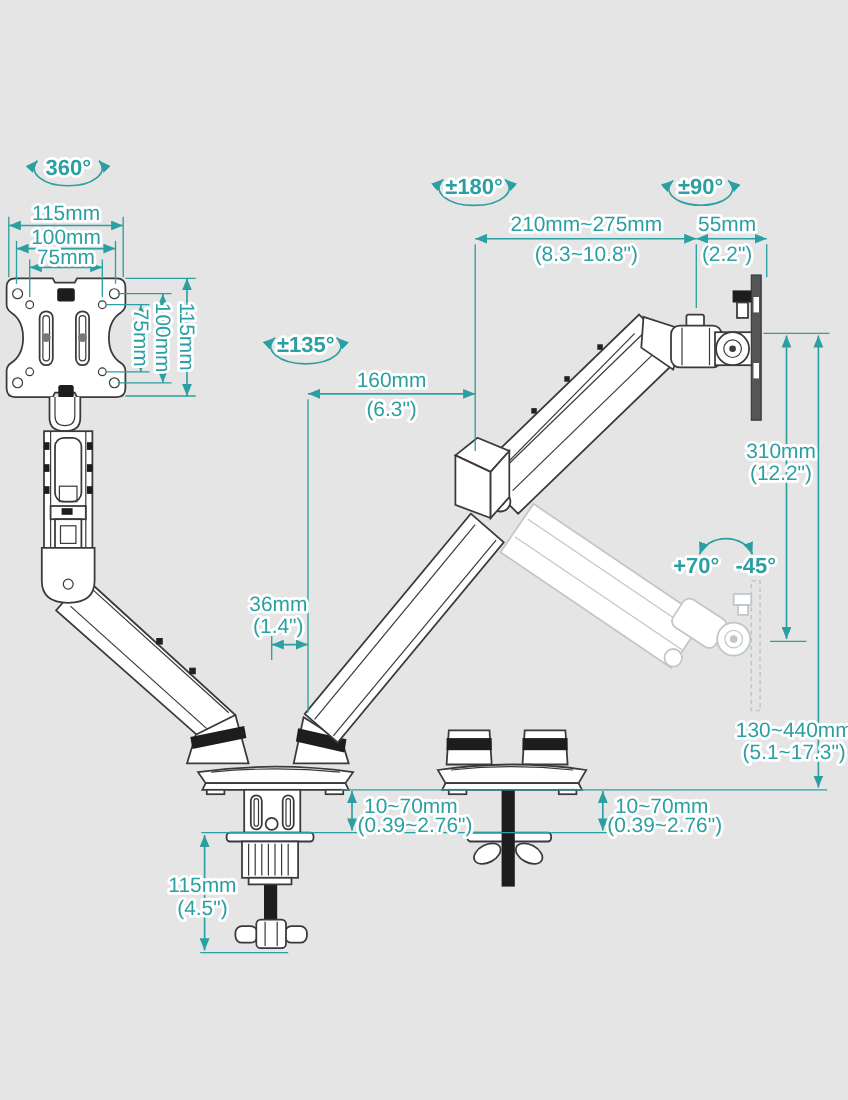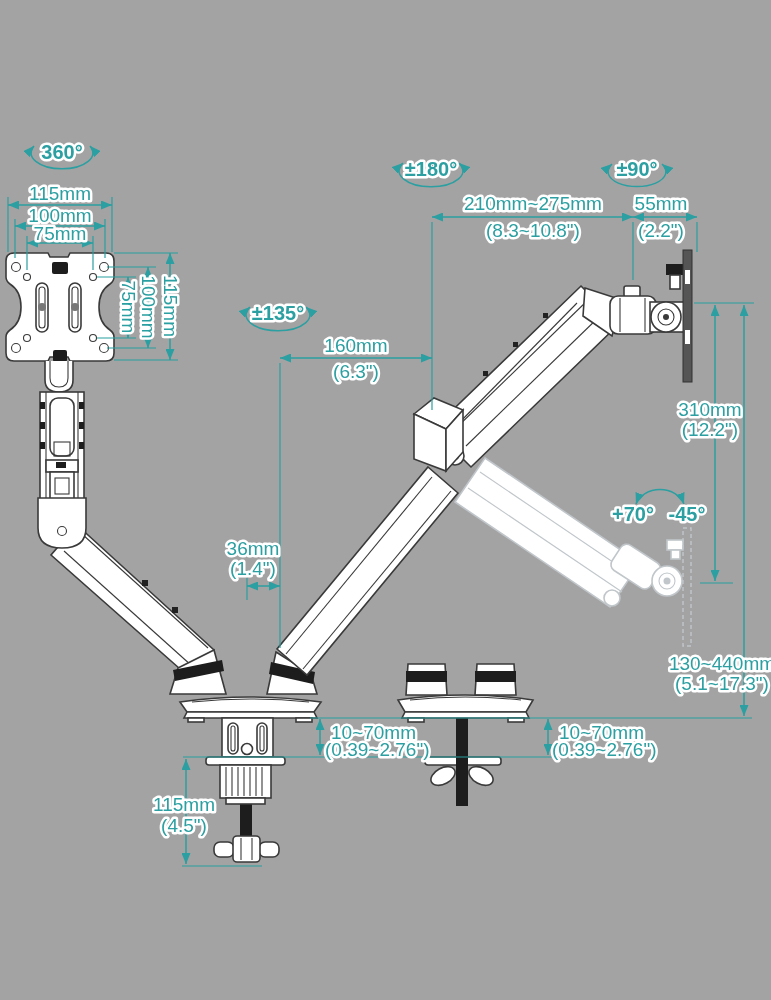--- a/index.html
+++ b/index.html
@@ -1,16 +1,16 @@
 <!DOCTYPE html>
 <html><head>
 <meta charset="utf-8">
 <style>
   html,body{margin:0;padding:0;background:#ffffff;}
-  .canvas{position:relative;width:771px;height:1000px;background:#a3a3a3;overflow:hidden;
+  .canvas{position:relative;width:771px;height:1000px;background:#e5e5e5;overflow:hidden;
           font-family:"Liberation Sans", sans-serif;}
   svg{position:absolute;left:0;top:0;}
   
   .dim{font:19px "Liberation Sans",sans-serif;fill:#2B9FA1;paint-order:stroke;stroke:#ffffff;stroke-width:5px;stroke-linejoin:round;}
   .ang{font:bold 20px "Liberation Sans",sans-serif;fill:#2B9FA1;paint-order:stroke;stroke:#ffffff;stroke-width:5px;stroke-linejoin:round;}
   .dl{stroke:#2B9FA1;stroke-width:1.5;fill:none;}
   .xl{stroke:#2B9FA1;stroke-width:1.2;fill:none;}
   
   .dk{stroke:#3a3a3a;stroke-width:1.6;fill:#ffffff;}
   .dkn{stroke:#3a3a3a;stroke-width:1.1;fill:none;}

